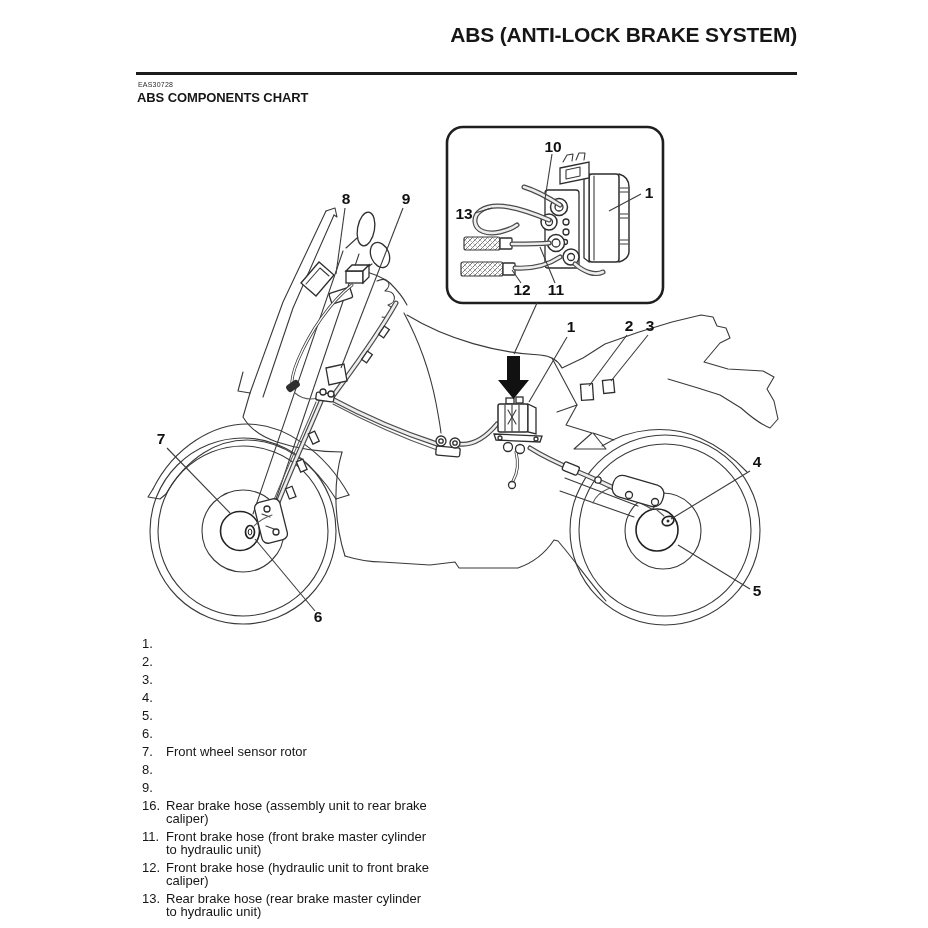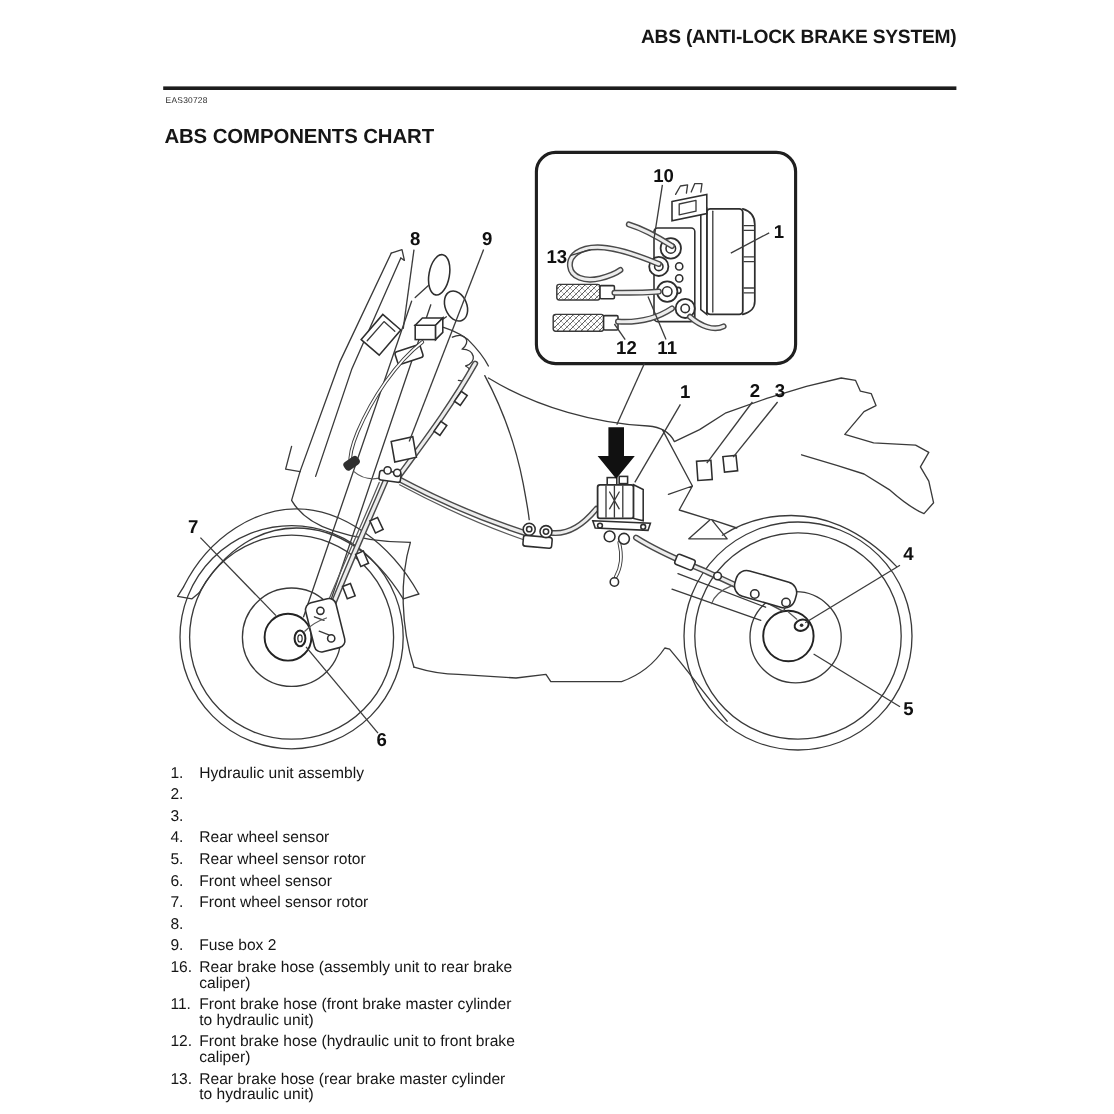--- a/index.html
+++ b/index.html
@@ -1,21 +1,21 @@
 <!DOCTYPE html>
 <html><head>
 <meta charset="utf-8">
 <style>
   html,body{margin:0;padding:0;background:#ffffff;width:928px;height:928px;overflow:hidden;}
   body{font-family:"Liberation Sans", sans-serif;color:#161616;position:relative;}
   .abs{position:absolute;}
-  .title{right:131px;top:23px;font-weight:bold;font-size:16px;letter-spacing:-0.2px;white-space:nowrap;}
+  .title{right:131px;top:23px;font-weight:bold;font-size:21px;letter-spacing:-0.2px;white-space:nowrap;}
   .rule{left:136px;top:72px;width:661px;height:2.6px;background:#1c1c1c;}
   .code{left:138px;top:81px;font-size:7px;letter-spacing:0.2px;color:#2a2a2a;}
-  .heading{left:137px;top:104px;font-weight:bold;font-size:17px;letter-spacing:-0.1px;}
+  .heading{left:137px;top:90px;font-weight:bold;font-size:13px;letter-spacing:-0.1px;}
   .legend{left:142px;top:637px;width:330px;}
   .lrow{display:flex;margin-bottom:5px;}
   .lnum{flex:none;width:24px;font-size:13px;line-height:13px;}
   .ltxt{width:292px;font-size:13px;line-height:13px;white-space:pre-line;}
   svg{position:absolute;left:0;top:0;}
   .ln{fill:none;stroke:#3a3a3a;stroke-width:1.1;stroke-linecap:round;stroke-linejoin:round;}
   .ln2{fill:none;stroke:#2e2e2e;stroke-width:1.45;stroke-linecap:round;stroke-linejoin:round;}
   .fw{fill:#ffffff;}
   .rotor{fill:none;stroke:#232323;stroke-width:1.6;}
   .hoseU{fill:none;stroke:#4a4a4a;stroke-width:5;stroke-linecap:round;}
@@ -288,58 +288,53 @@
     <text class="co" x="757" y="467">4</text>
     <text class="co" x="757" y="596">5</text>
     <text class="co" x="318" y="622">6</text>
   </g>
 </svg>
 
 <div class="abs legend">
 
     <div class="lrow">
       <span class="lnum">1.</span>
-      <span class="ltxt">Hydraulic unit assembly</span>
     </div>
 
     <div class="lrow">
       <span class="lnum">2.</span>
     </div>
 
     <div class="lrow">
       <span class="lnum">3.</span>
     </div>
 
     <div class="lrow">
       <span class="lnum">4.</span>
-      <span class="ltxt">Rear wheel sensor</span>
     </div>
 
     <div class="lrow">
       <span class="lnum">5.</span>
-      <span class="ltxt">Rear wheel sensor rotor</span>
     </div>
 
     <div class="lrow">
       <span class="lnum">6.</span>
-      <span class="ltxt">Front wheel sensor</span>
     </div>
 
     <div class="lrow">
       <span class="lnum">7.</span>
       <span class="ltxt">Front wheel sensor rotor</span>
     </div>
 
     <div class="lrow">
       <span class="lnum">8.</span>
     </div>
 
     <div class="lrow">
       <span class="lnum">9.</span>
-      <span class="ltxt">Fuse box 2</span>
     </div>
 
     <div class="lrow">
       <span class="lnum">16.</span>
       <span class="ltxt">Rear brake hose (assembly unit to rear brake
 caliper)</span>
     </div>
 
     <div class="lrow">
       <span class="lnum">11.</span>

